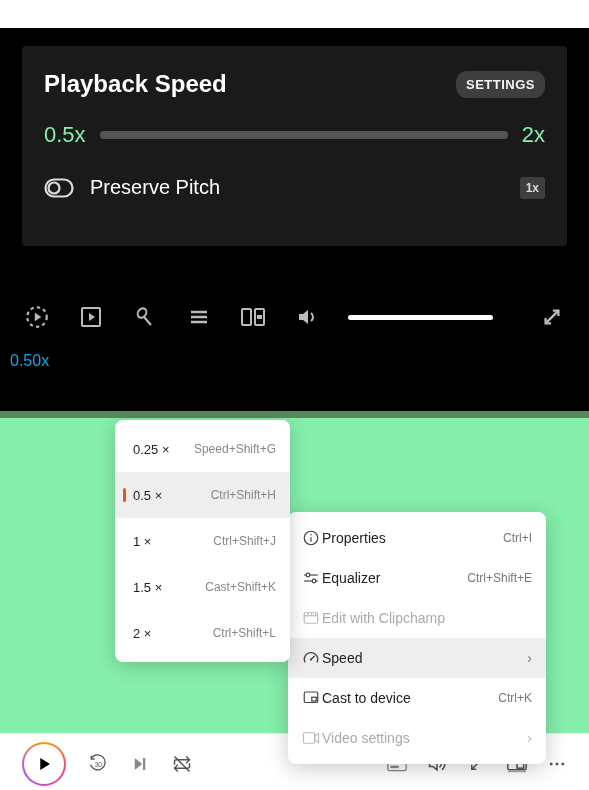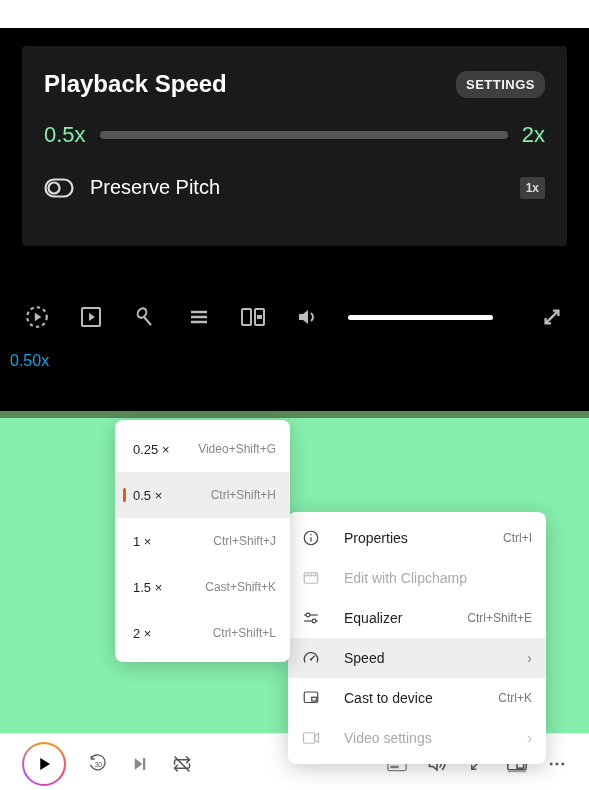--- a/index.html
+++ b/index.html
@@ -58,21 +58,21 @@
     }
     .speed-item .val { color:#222; }
     .speed-item .sc  { color:#888; font-size:12px; }
 
     .ctx-menu {
       position:absolute; left: 288px; top: 94px; width: 258px; background:#fff;
       border-radius: 8px; box-shadow: 0 4px 22px rgba(0,0,0,0.22); padding: 6px 0;
       z-index: 4;
     }
     .ctx-item {
-      display:flex; align-items:center; gap:24px;
+      display:flex; align-items:center; gap:2px;
       height: 40px; padding: 0 14px; font-size:14px; color:#222; cursor:pointer;
       position:relative;
     }
     .ctx-item.disabled { color:#aaa; cursor:default; }
     .ctx-item.hov { background:#eee; }
     .ctx-ic { width:18px; height:18px; display:flex; align-items:center; justify-content:center; color:inherit; flex-shrink:0;}
     .ctx-label { flex:1; }
     .ctx-sc { font-size:12px; color:#777; }
     .ctx-chev { color:#777; font-size:14px; }
     .ctx-item.disabled .ctx-sc, .ctx-item.disabled .ctx-chev { color:#bbb; }
@@ -176,21 +176,21 @@
   <div class="speed-readout">0.50x</div>
 </div>
 
 <div class="sep"></div>
 
 <div class="lower">
 
   <div class="speed-menu" id="speed-menu">
       <div class="speed-item">
         <span class="val">0.25 ×</span>
-        <span class="sc">Video+Shift+G</span>
+        <span class="sc">Speed+Shift+G</span>
       </div>
       <div class="speed-item sel">
         <span class="val">0.5 ×</span>
         <span class="sc">Ctrl+Shift+H</span>
       </div>
       <div class="speed-item">
         <span class="val">1 ×</span>
         <span class="sc">Ctrl+Shift+J</span>
       </div>
       <div class="speed-item">
@@ -207,44 +207,44 @@
       <div class="ctx-item">
         <span class="ctx-ic">
           <svg width="18" height="18" viewBox="0 0 24 24" fill="none" stroke="#444" stroke-width="1.6">
             <circle cx="12" cy="12" r="9"></circle>
             <line x1="12" y1="11" x2="12" y2="17"></line>
             <circle cx="12" cy="7.5" r="1" fill="#444" stroke="none"></circle>
           </svg>
         </span>
         <span class="ctx-label">Properties</span>
         <span class="ctx-sc">Ctrl+I</span>
+      </div>
+      <div class="ctx-item">
+        <span class="ctx-ic">
+          <svg width="18" height="18" viewBox="0 0 24 24" fill="none" stroke="#444" stroke-width="1.6">
+            <line x1="3" y1="8" x2="21" y2="8"></line>
+            <line x1="3" y1="16" x2="21" y2="16"></line>
+            <circle cx="8" cy="8" r="2.5" fill="#fff"></circle>
+            <circle cx="16" cy="16" r="2.5" fill="#fff"></circle>
+          </svg>
+        </span>
+        <span class="ctx-label">Equalizer</span>
+        <span class="ctx-sc">Ctrl+Shift+E</span>
       </div>
       <div class="ctx-item disabled">
         <span class="ctx-ic">
           <svg width="18" height="18" viewBox="0 0 24 24" fill="none" stroke="#bbb" stroke-width="1.6">
             <rect x="3" y="5" width="18" height="14" rx="2"></rect>
             <line x1="3" y1="9" x2="21" y2="9"></line>
             <line x1="8" y1="5" x2="8" y2="9"></line>
             <line x1="13" y1="5" x2="13" y2="9"></line>
             <line x1="18" y1="5" x2="18" y2="9"></line>
           </svg>
         </span>
         <span class="ctx-label">Edit with Clipchamp</span>
-      </div>
-      <div class="ctx-item">
-        <span class="ctx-ic">
-          <svg width="18" height="18" viewBox="0 0 24 24" fill="none" stroke="#444" stroke-width="1.6">
-            <line x1="3" y1="8" x2="21" y2="8"></line>
-            <line x1="3" y1="16" x2="21" y2="16"></line>
-            <circle cx="8" cy="8" r="2.5" fill="#fff"></circle>
-            <circle cx="16" cy="16" r="2.5" fill="#fff"></circle>
-          </svg>
-        </span>
-        <span class="ctx-label">Equalizer</span>
-        <span class="ctx-sc">Ctrl+Shift+E</span>
       </div>
       <div class="ctx-item hov">
         <span class="ctx-ic">
           <svg width="18" height="18" viewBox="0 0 24 24" fill="none" stroke="#444" stroke-width="1.6">
             <path d="M4 18 a9 9 0 1 1 16 0"></path>
             <line x1="12" y1="14" x2="17" y2="9"></line>
             <circle cx="12" cy="14" r="1.5" fill="#444" stroke="none"></circle>
           </svg>
         </span>
         <span class="ctx-label">Speed</span>

